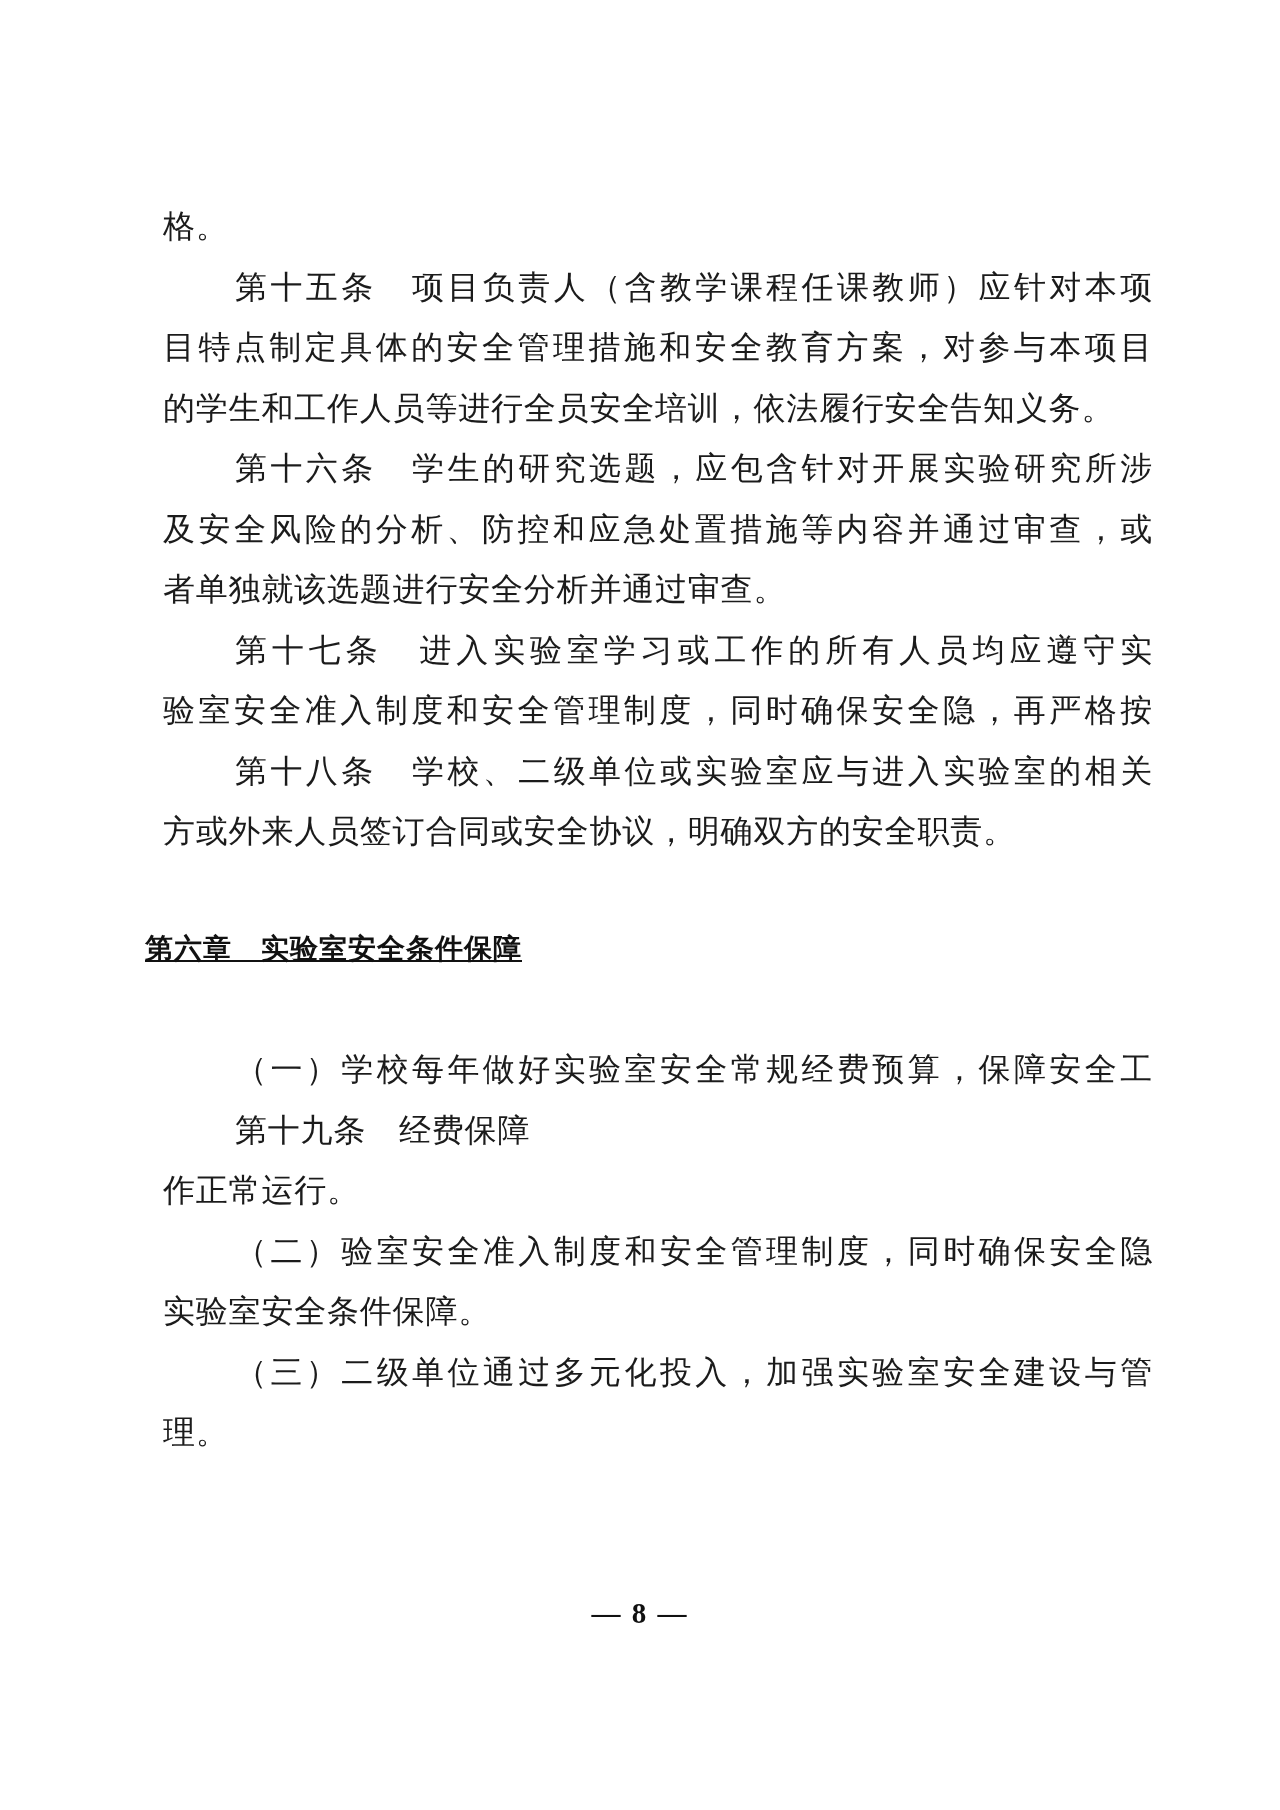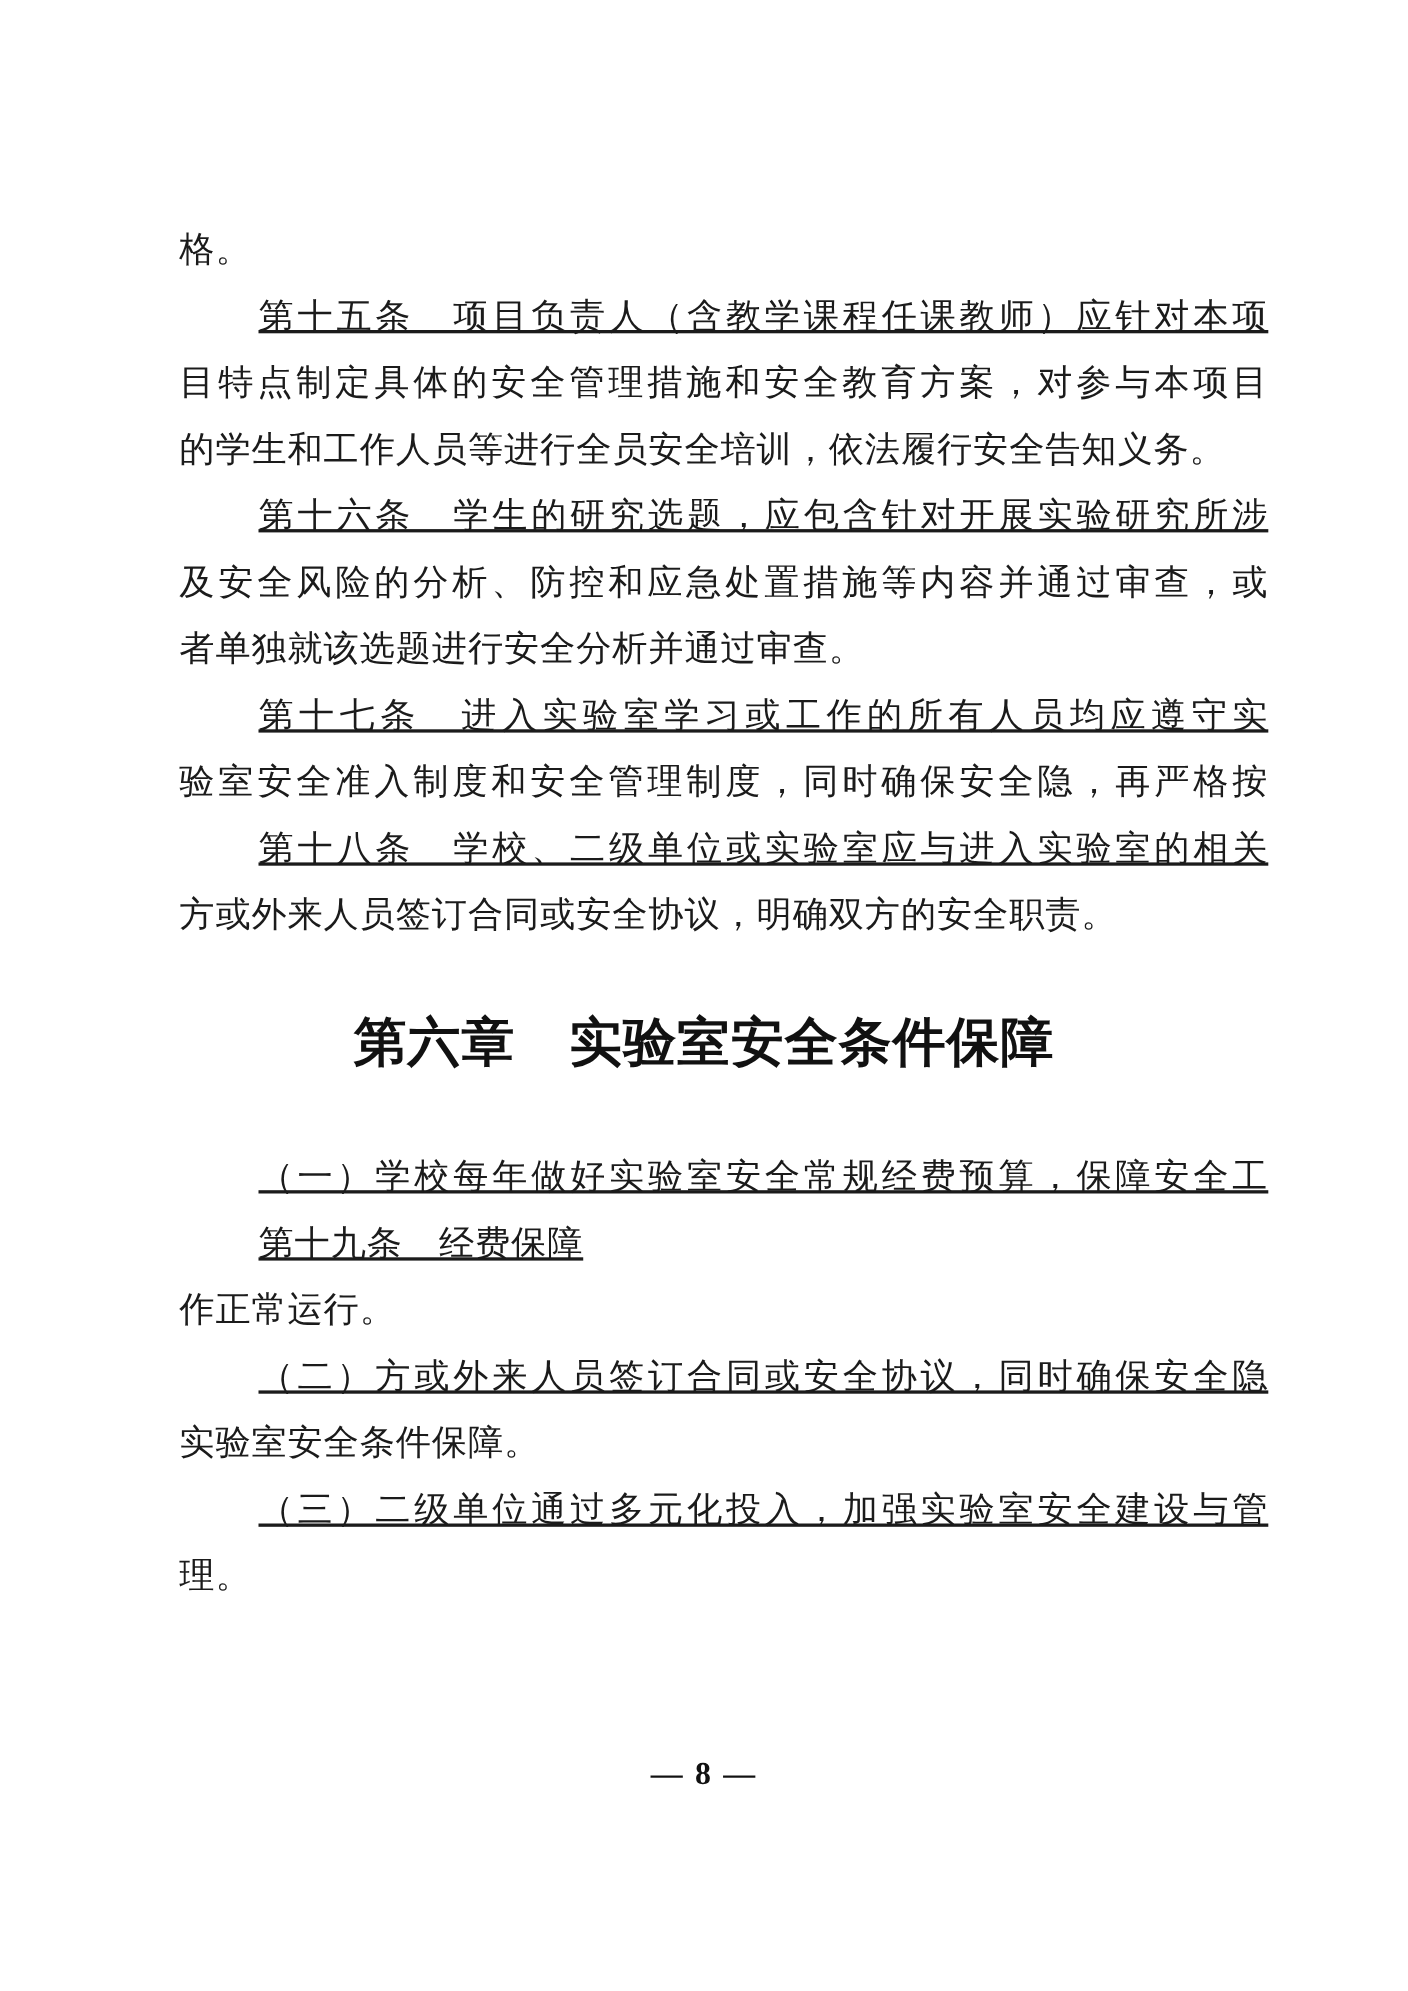--- a/index.html
+++ b/index.html
@@ -17,36 +17,36 @@
     position:absolute;
     top:196px;
     left:163px;
     width:990px;
   }
   .line {
     font-size:32px;
     line-height:60.5px;
     letter-spacing:0.8px;
   }
-  .indent { text-indent:72px;text-decoration:underline; }
+  .indent { text-indent:72px; }
   .fill {
     text-align:justify;
     text-align-last:justify;
   }
   .chapter {
     position:relative;
     left:-18px;
     margin:57.5px 0 59.5px 0;
     font-family:"Liberation Sans","DejaVu Sans",sans-serif;
     font-weight:700;
-    font-size:48px;
+    font-size:28px;
     line-height:60.5px;
-    text-align:center;
     letter-spacing:1px;
     color:#111111;
+    text-decoration:underline;
   }
   .footer {
     position:absolute;
     top:1583px;
     left:0;
     width:1280px;
     text-align:center;
     font-size:29px;
     font-weight:700;
     line-height:60.5px;
@@ -76,21 +76,21 @@
     <div class="line indent fill">第十八条　学校、二级单位或实验室应与进入实验室的相关</div>
     <div class="line">方或外来人员签订合同或安全协议，明确双方的安全职责。</div>
 
     <h2 class="chapter">第六章　实验室安全条件保障</h2>
 
     <div class="line indent fill">（一）学校每年做好实验室安全常规经费预算，保障安全工</div>
 
     <div class="line indent">第十九条　经费保障</div>
     <div class="line">作正常运行。</div>
 
-    <div class="line indent fill">（二）方或外来人员签订合同或安全协议，同时确保安全隐</div>
+    <div class="line indent fill">（二）验室安全准入制度和安全管理制度，同时确保安全隐</div>
     <div class="line">实验室安全条件保障。</div>
 
     <div class="line indent fill">（三）二级单位通过多元化投入，加强实验室安全建设与管</div>
     <div class="line">理。</div>
 
 
   </div>
 
   <div class="footer">— 8 —</div>
 </div>

